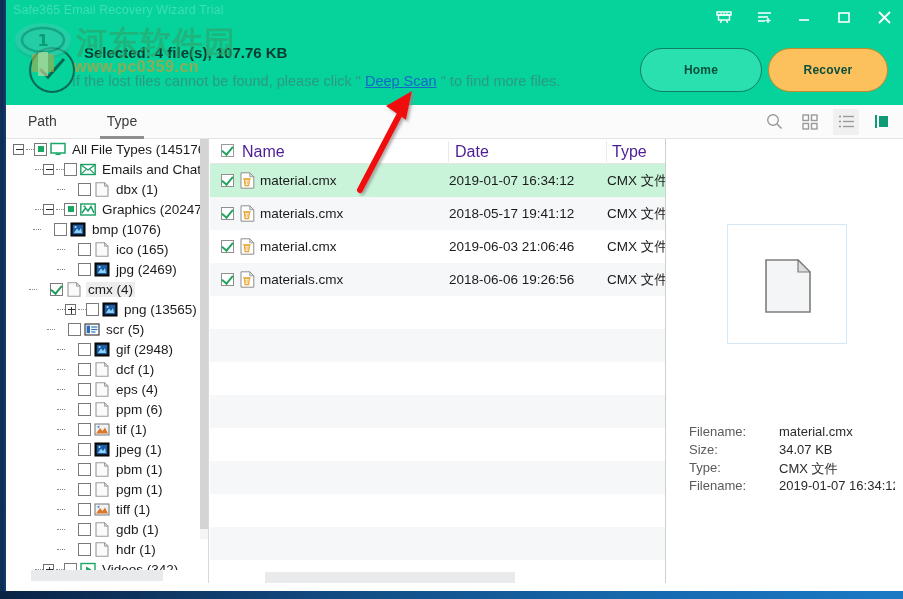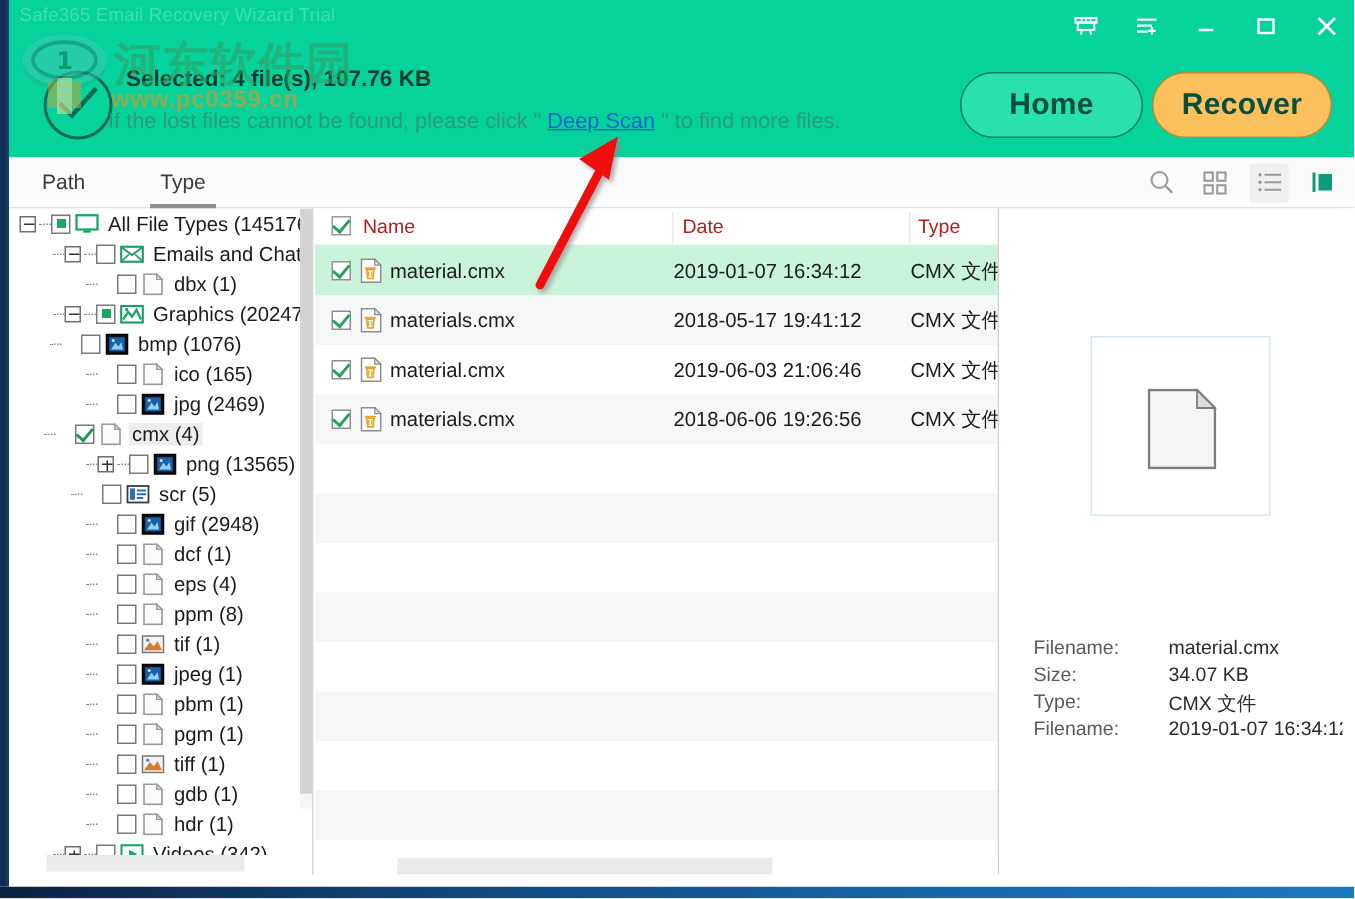--- a/index.html
+++ b/index.html
@@ -72,21 +72,21 @@
   .deep-scan {
     color: #1368c8; text-decoration: underline; cursor: pointer;
     font-size: 14.5px;
   }
 
   
   .hbtn {
     position: absolute; top: 48px; height: 44px;
     border-radius: 22px; border: 1px solid #0e7f62;
     display: flex; align-items: center; justify-content: center;
-    font-size: 20px; font-weight: bold; color: #0a4f3d;
+    font-size: 12px; font-weight: bold; color: #0a4f3d;
     cursor: pointer; letter-spacing: .2px;
   }
   .hbtn-home { left: 634px; width: 122px; background: #2ae0ae; }
   .hbtn-recover { left: 762px; width: 120px; background: #fcc15c; border-color: #b98c2e; }
 
   
   .watermark { position: absolute; left: 0; top: 6px; width: 250px; height: 92px; opacity: .62; pointer-events: none; }
   .wm-logo { position: absolute; left: 6px; top: 10px; width: 62px; height: 62px; }
   .wm-text {
     position: absolute; left: 70px; top: 16px;
@@ -182,21 +182,21 @@
   
   .list-panel {
     position: absolute; left: 204px; top: 139px; width: 456px; height: 444px;
     background: #ffffff; overflow: hidden; border-right: 1px solid #cfcfcf;
   }
   .lhead {
     position: absolute; left: 0; top: 0; width: 456px; height: 25px;
     background: #ffffff; border-bottom: 1px solid #e6e6e6;
     display: flex; align-items: center;
   }
-  .lhead .hc { font-size: 13px; color: #b91c1c; position: absolute; top: 4px; }
+  .lhead .hc { font-size: 16px; color: #4c1d95; position: absolute; top: 4px; }
   .hc-name { left: 32px; }
   .hc-date { left: 245px; }
   .hc-type { left: 402px; }
   .vdiv { position: absolute; top: 2px; width: 1px; height: 21px; background: #eaeaea; }
   .hcb {
     position: absolute; left: 11px; top: 5px; width: 13px; height: 13px;
     border: 1px solid #9a9a9a; background: #fff; cursor: pointer;
   }
   .hcb::after {
     content: ""; position: absolute; left: 2px; top: -1px; width: 5px; height: 9px;
@@ -523,21 +523,21 @@
             <span class="node-lbl">eps (4)</span>
           </div>
           <div class="node" style="padding-left: 50px;">
             <div class="dots"></div>
             <div class="expander-spacer"></div>
             <div class="cb"></div>
             <svg viewBox="0 0 16 15" width="16" height="15" class="nic">
               <polygon points="2,0.8 10.5,0.8 14,4.2 14,14.2 2,14.2" fill="#fbfbfb" stroke="#9a9a9a" stroke-width="1.1"></polygon>
               <polygon points="10.5,0.8 14,4.2 10.5,4.2" fill="#e3e3e3" stroke="#9a9a9a" stroke-width="0.9"></polygon>
             </svg>
-            <span class="node-lbl">ppm (8)</span>
+            <span class="node-lbl">ppm (6)</span>
           </div>
           <div class="node" style="padding-left: 50px;">
             <div class="dots"></div>
             <div class="expander-spacer"></div>
             <div class="cb"></div>
             <svg viewBox="0 0 16 15" width="16" height="15" class="nic">
               <rect x="1" y="2" width="14" height="11" fill="#f2f2f2" stroke="#767676" stroke-width="1"></rect>
               <polygon points="2,11.5 6,6 8.5,9 11,5.5 14,11.5" fill="#d9782c"></polygon>
               <circle cx="4.5" cy="4.8" r="1.1" fill="#3e8dd4"></circle>
             </svg>

